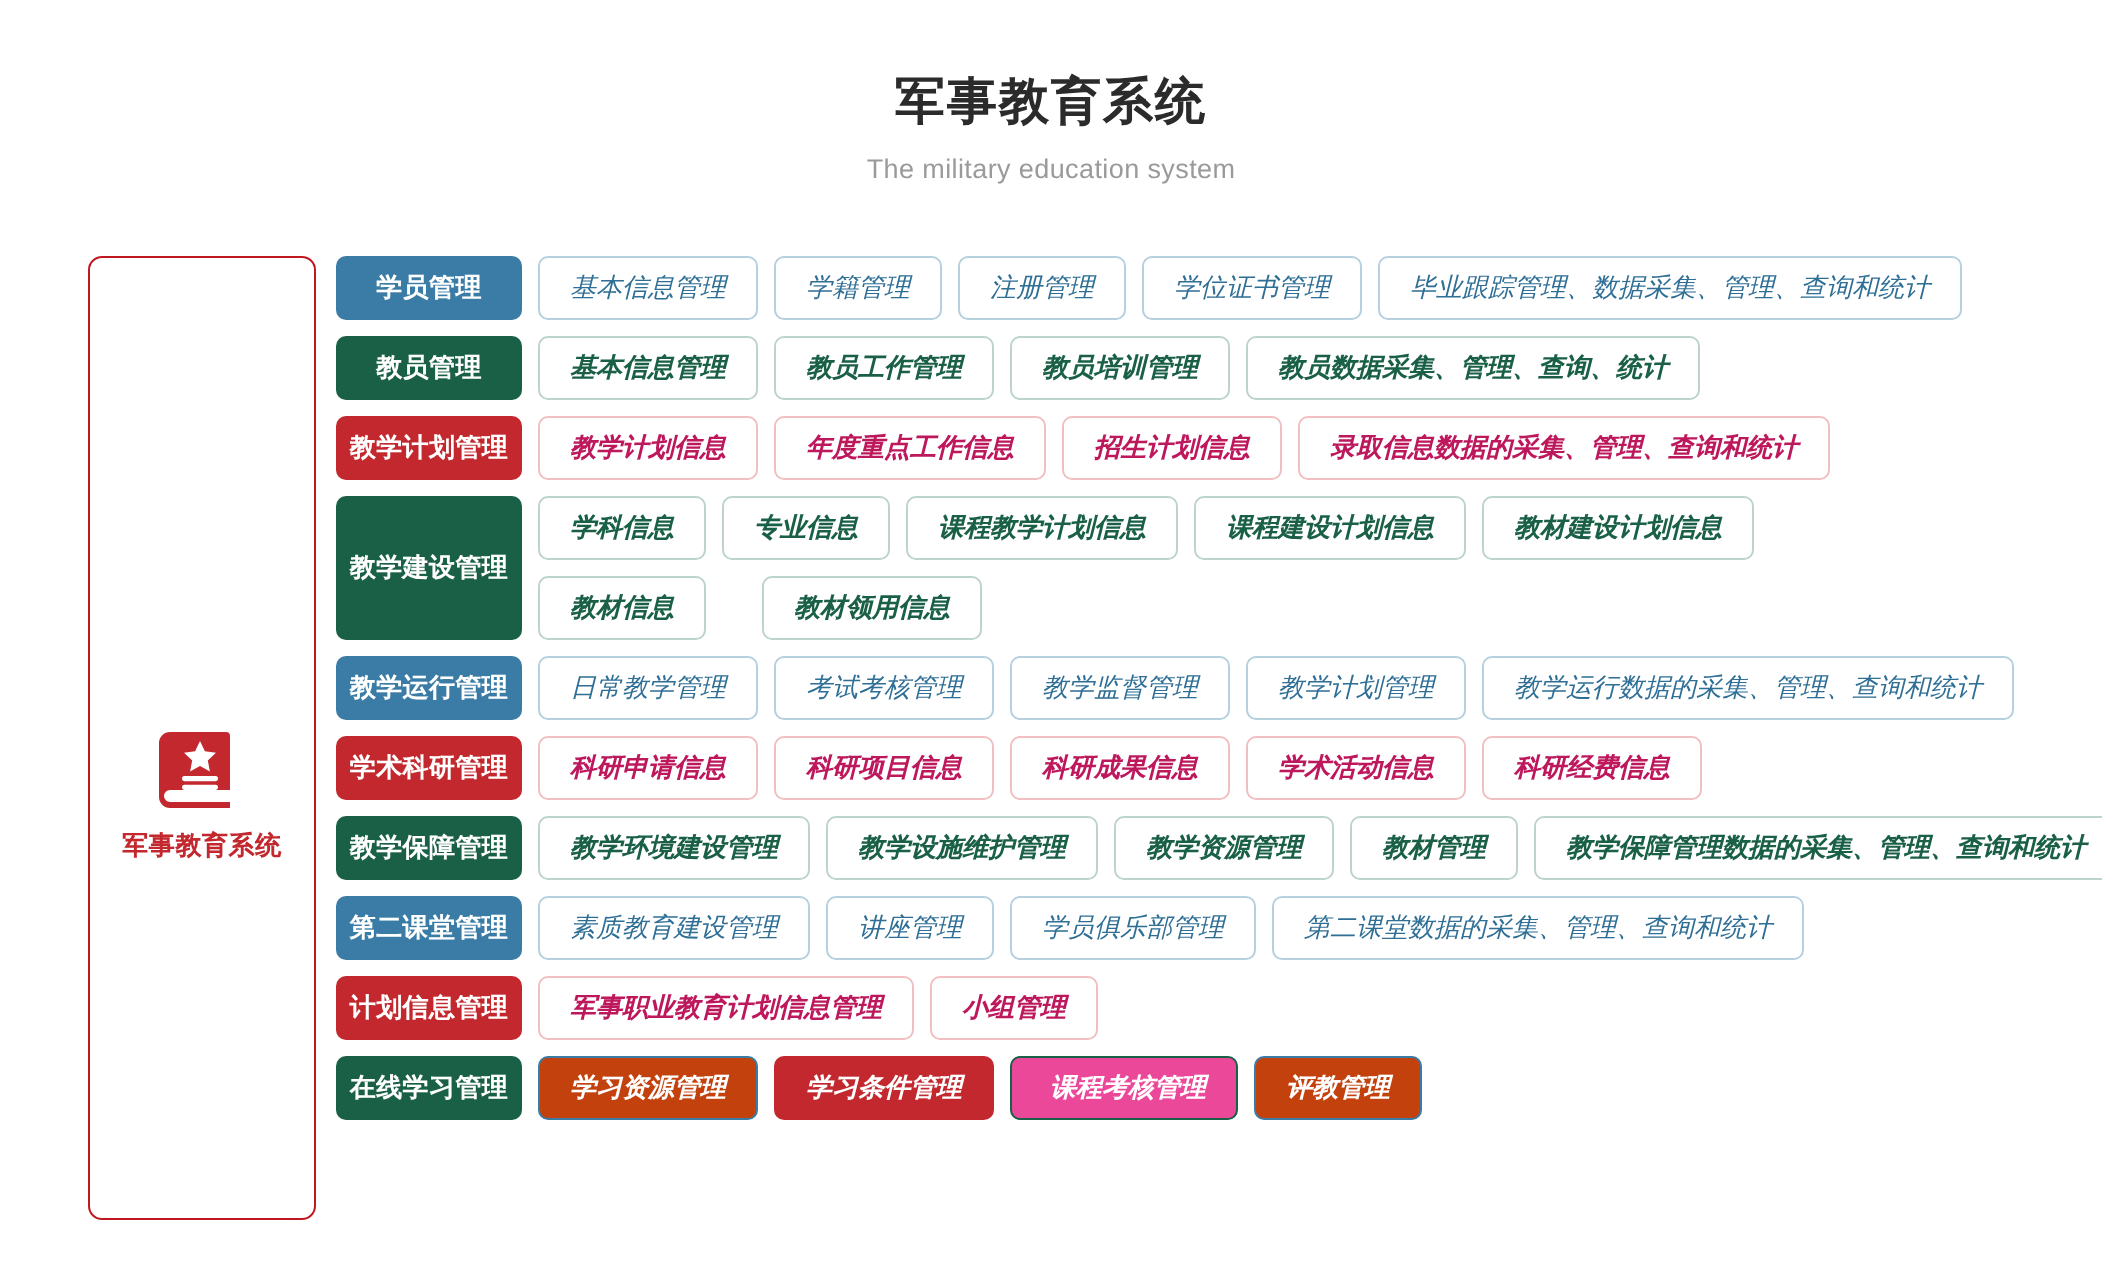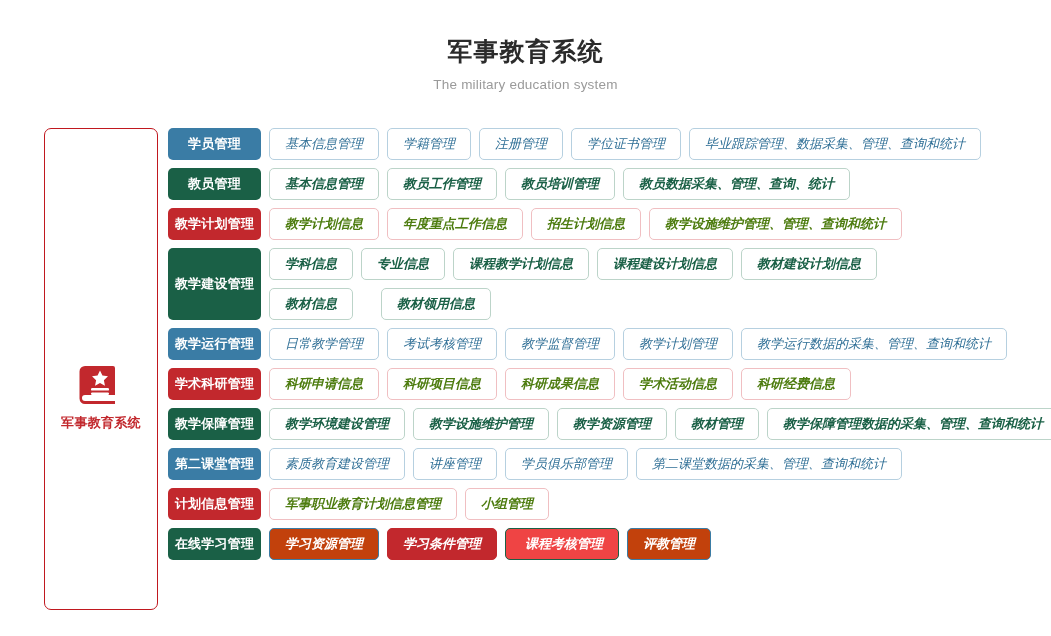--- a/index.html
+++ b/index.html
@@ -151,32 +151,32 @@
     color: #2f6f96;
     font-weight: normal;
   }
   .chip-green {
     border-color: #bcd4c9;
     color: #1a6046;
     font-weight: bold;
   }
   .chip-red {
     border-color: #f0bfc2;
-    color: #4d7c0f;
+    color: #be185d;
     font-weight: bold;
   }
 
   .chip-solid-blue {
     background: #c2410c;
     border-color: #3a7ca5;
     color: #ffffff;
     font-weight: bold;
   }
   .chip-solid-green {
-    background: #ef4444;
+    background: #ec4899;
     border-color: #1a6046;
     color: #ffffff;
     font-weight: bold;
     padding-left: 19px;
   }
   .chip-solid-red {
     background: #c2282d;
     border-color: #c2282d;
     color: #ffffff;
     font-weight: bold;
@@ -230,21 +230,21 @@
           </div>
         </div>
       </div>
       <div class="row">
         <div class="row-header hdr-red">教学计划管理</div>
         <div class="row-items">
           <div class="item-line">
             <div class="chip chip-red">教学计划信息</div>
             <div class="chip chip-red">年度重点工作信息</div>
             <div class="chip chip-red">招生计划信息</div>
-            <div class="chip chip-red">教学设施维护管理、管理、查询和统计</div>
+            <div class="chip chip-red">录取信息数据的采集、管理、查询和统计</div>
           </div>
         </div>
       </div>
       <div class="row">
         <div class="row-header hdr-green">教学建设管理</div>
         <div class="row-items">
           <div class="item-line">
             <div class="chip chip-green">学科信息</div>
             <div class="chip chip-green">专业信息</div>
             <div class="chip chip-green">课程教学计划信息</div>

